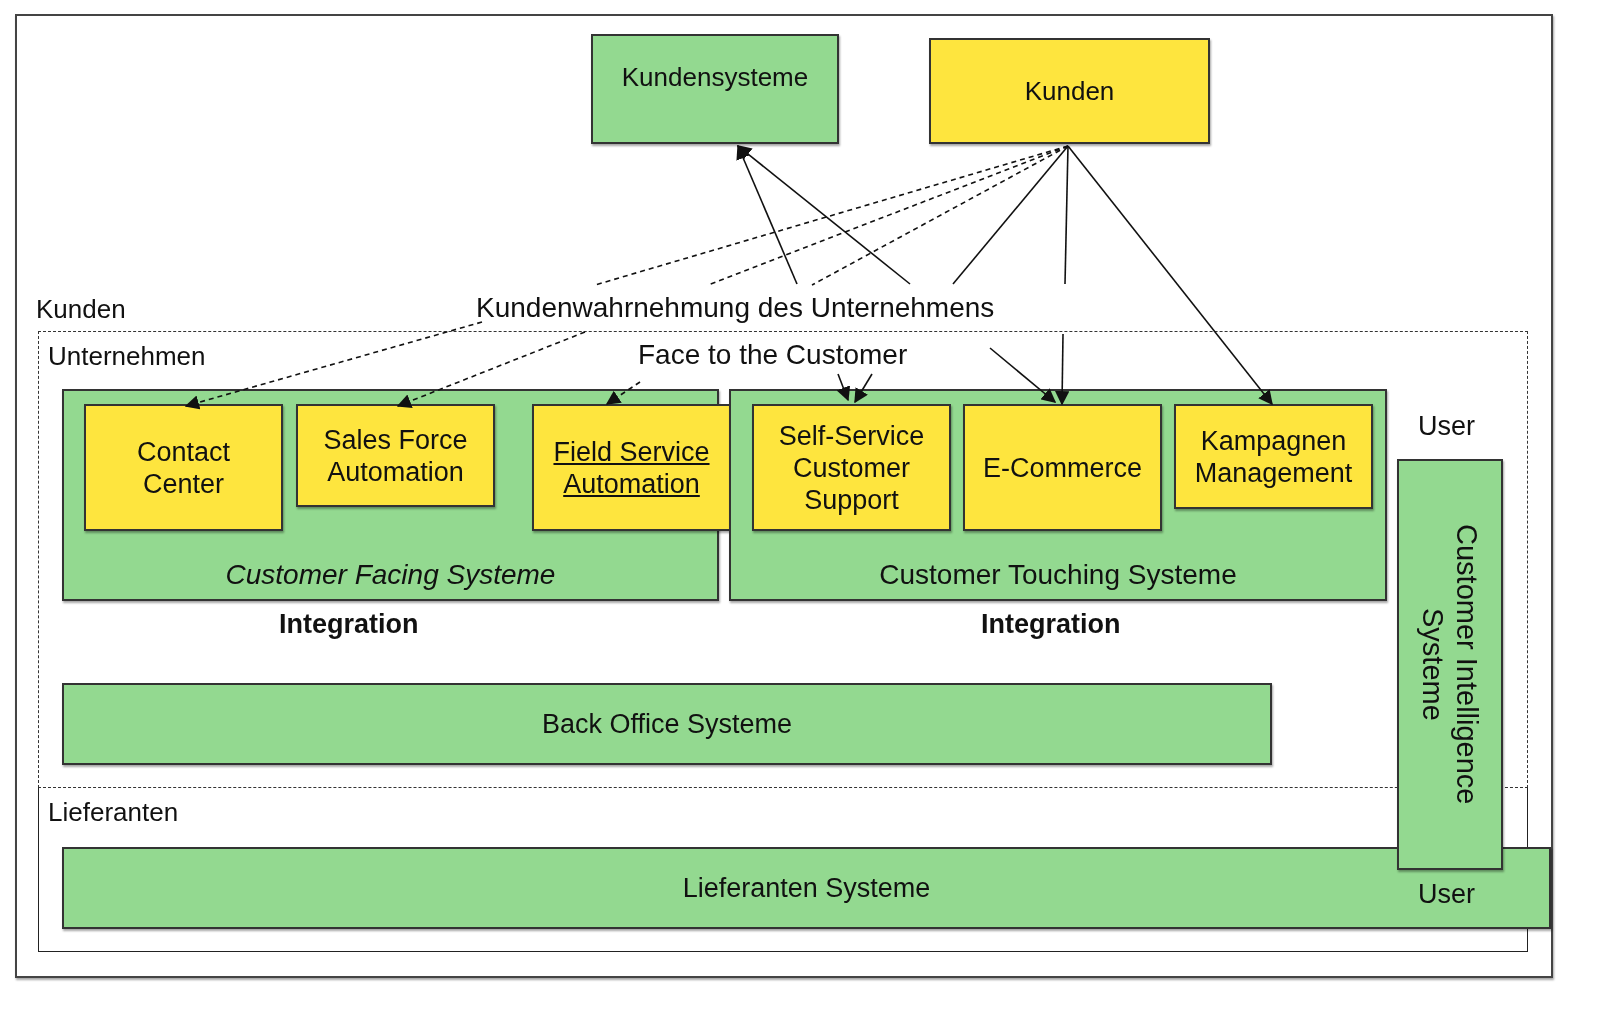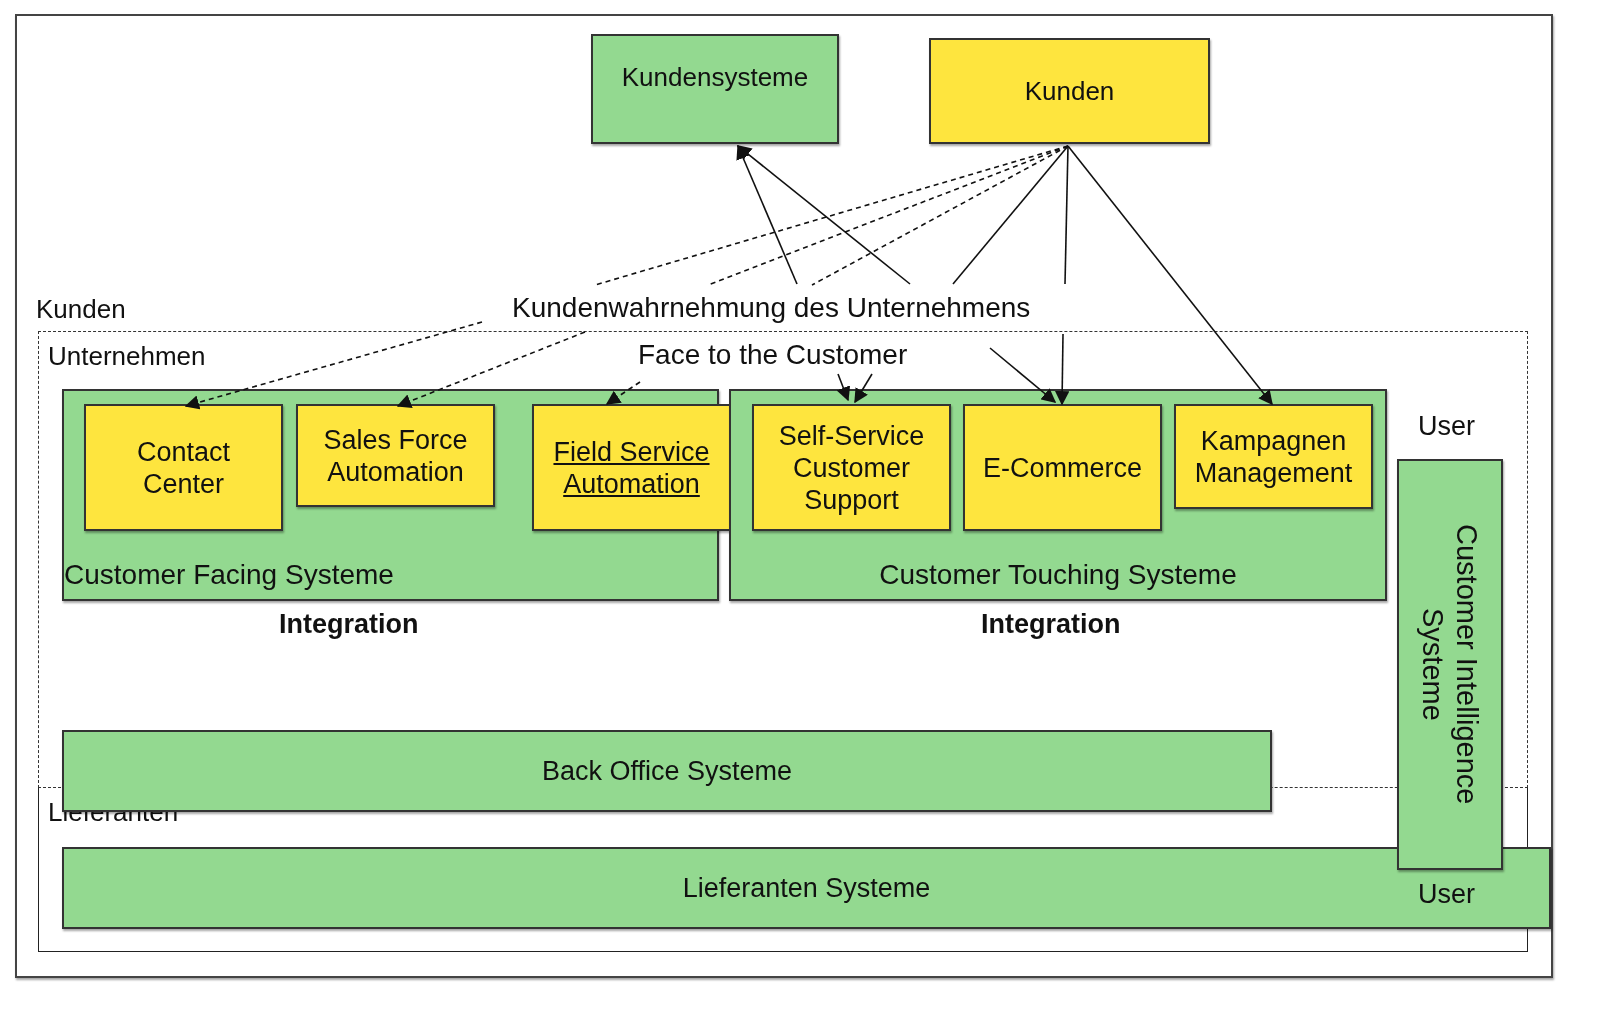--- a/index.html
+++ b/index.html
@@ -32,25 +32,25 @@
   <span>Kundensysteme</span>
 </div>
 <div class="box yellow t26" style="left:929px;top:38px;width:281px;height:106px;">
   <span>Kunden</span>
 </div>
 
 <div class="lbl t26" style="left:36px;top:294px;">Kunden</div>
 <div class="lbl t26" style="left:48px;top:341px;">Unternehmen</div>
 <div class="lbl t26" style="left:48px;top:797px;">Lieferanten</div>
 
-<div class="lbl t28" style="left:512px;top:292px;">Kundenwahrnehmung des Unternehmens</div>
+<div class="lbl t28" style="left:476px;top:292px;">Kundenwahrnehmung des Unternehmens</div>
 <div class="lbl t28" style="left:638px;top:339px;">Face to the Customer</div>
 
 <div class="abs green" style="left:62px;top:389px;width:657px;height:212px;box-sizing:border-box;border:2px solid #333;box-shadow:1px 2px 2px rgba(0,0,0,0.35);">
-  <div class="lbl t28" style="left:0;right:0;text-align:left;top:168px;">Customer Facing Systeme</div>
+  <div class="lbl t28" style="left:0;right:0;text-align:center;top:168px;font-style:italic;">Customer Facing Systeme</div>
 </div>
 <div class="box yellow t27" style="left:84px;top:404px;width:199px;height:127px;">
   <div>
       <div>Contact</div>
       <div>Center</div>
     </div>
 </div>
 <div class="box yellow t27" style="left:296px;top:404px;width:199px;height:103px;">
   <div>
       <div>Sales Force</div>
@@ -80,21 +80,21 @@
 <div class="box yellow t27" style="left:1174px;top:404px;width:199px;height:105px;">
   <div>
       <div>Kampagnen</div>
       <div>Management</div>
     </div>
 </div>
 
 <div class="lbl t27 bold" style="left:279px;top:608px;">Integration</div>
 <div class="lbl t27 bold" style="left:981px;top:608px;">Integration</div>
 
-<div class="box green t27" style="left:62px;top:683px;width:1210px;height:82px;margin-top:47px;">
+<div class="box green t27" style="left:62px;top:683px;width:1210px;height:82px;">
   <span>Back Office Systeme</span>
 </div>
 
 <div class="box green t27" style="left:62px;top:847px;width:1489px;height:82px;">
   <span>Lieferanten Systeme</span>
 </div>
 
 <div class="lbl t27" style="left:1418px;top:410px;">User</div>
 <div class="box green" style="left:1397px;top:459px;width:106px;height:411px;">
   <div class="vert">

